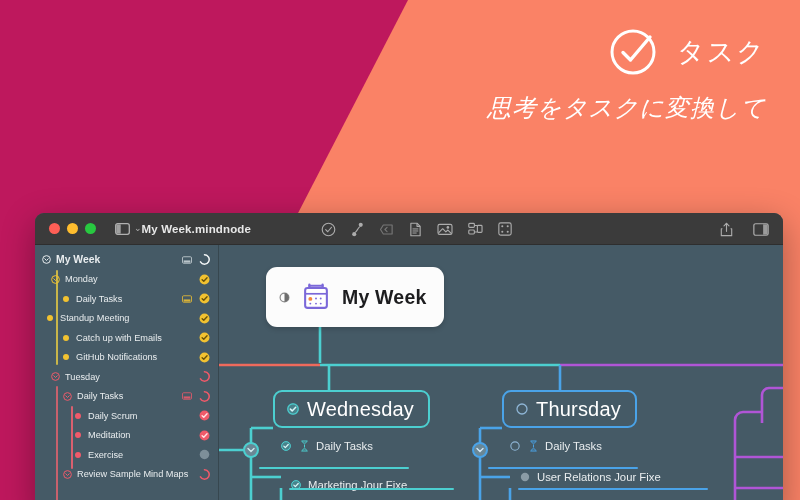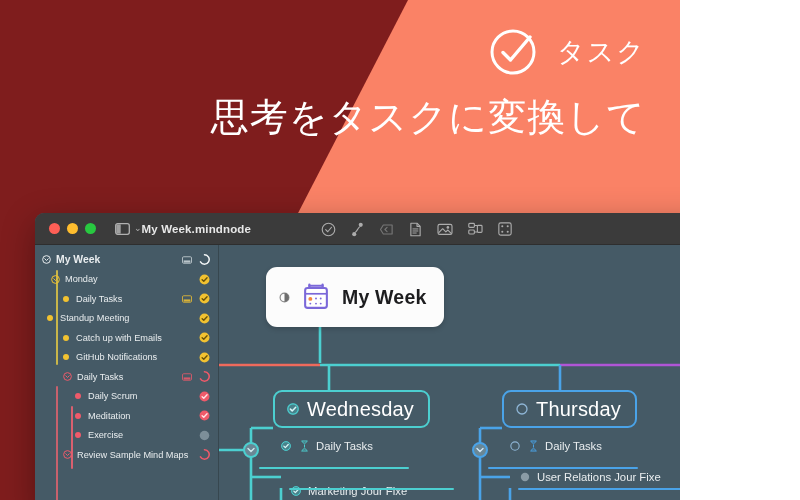--- a/index.html
+++ b/index.html
@@ -3,22 +3,22 @@
 <meta charset="utf-8">
 <style>
   * { box-sizing: border-box; margin: 0; padding: 0; }
   html, body {
     width: 800px; height: 500px;
     overflow: hidden;
     font-family: "Liberation Sans", sans-serif;
   }
   #stage {
     position: relative;
-    width: 680px; height: 500px;
-    background: #7f1d1d;
+    width: 800px; height: 500px;
+    background: #be185d;
     overflow: hidden;
   }
   
   .wedge {
     position: absolute;
     inset: 0;
     background: #fa8266;
     clip-path: polygon(408px 0, 800px 0, 800px 500px, 150px 500px);
   }
 
@@ -34,23 +34,24 @@
     display: flex; align-items: center; justify-content: flex-end;
     gap: 14px;
     margin-bottom: 12px;
   }
   .hero-badge { width: 56px; height: 56px; display:block; }
   .hero-badge-label {
     font-size: 27px; letter-spacing: 2px; font-weight: 400;
     line-height: 1;
   }
   .hero-line {
-    font-size: 38px; font-weight: 400; line-height: 1.34;
+    font-size: 24px; font-weight: 400; line-height: 1.34;
     letter-spacing: 1px;
     white-space: nowrap;
+    font-style: italic;
   }
 
   
   .window {
     position: absolute;
     left: 35px; top: 213px;
     width: 748px; height: 300px;
     background: #455a66;
     border-radius: 9px 9px 0 0;
     overflow: hidden;
@@ -310,20 +311,30 @@
                 <circle cx="6" cy="6" r="5.4" fill="#f2c230"></circle>
                 <path d="M3.4 6.2 L5.2 8 L8.8 4.1" fill="none" stroke="#6a5207" stroke-width="1.5" stroke-linecap="round" stroke-linejoin="round"></path>
               </svg>
             </div>
             <div class="srow" style="padding-left: 28px;">
               <span class="bullet" style="background: rgb(242, 194, 48);"></span>
               <span class="lbl">GitHub Notifications</span>
               <svg viewBox="0 0 12 12" class="status">
                 <circle cx="6" cy="6" r="5.4" fill="#f2c230"></circle>
                 <path d="M3.4 6.2 L5.2 8 L8.8 4.1" fill="none" stroke="#6a5207" stroke-width="1.5" stroke-linecap="round" stroke-linejoin="round"></path>
+              </svg>
+            </div>
+            <div class="srow" style="padding-left: 16px;">
+              <svg viewBox="0 0 10 10" class="discl">
+                <circle cx="5" cy="5" r="4.3" fill="none" stroke="#ef5a6a" stroke-width="1.1"></circle>
+                <path d="M3.1 4.2 L5 6.1 L6.9 4.2" fill="none" stroke="#ef5a6a" stroke-width="1.1" stroke-linecap="round" stroke-linejoin="round"></path>
+              </svg>
+              <span class="lbl">Tuesday</span>
+              <svg viewBox="0 0 12 12" class="status">
+                <path d="M6 0.9 A5.1 5.1 0 1 1 1.6 8.6" fill="none" stroke="#ef5a6a" stroke-width="1.7" stroke-linecap="round"></path>
               </svg>
             </div>
             <div class="srow" style="padding-left: 28px;">
               <svg viewBox="0 0 10 10" class="discl">
                 <circle cx="5" cy="5" r="4.3" fill="none" stroke="#ef5a6a" stroke-width="1.1"></circle>
                 <path d="M3.1 4.2 L5 6.1 L6.9 4.2" fill="none" stroke="#ef5a6a" stroke-width="1.1" stroke-linecap="round" stroke-linejoin="round"></path>
               </svg>
               <span class="lbl">Daily Tasks</span>
               <svg viewBox="0 0 12 9" class="tagico">
                 <rect x="0.6" y="0.6" width="10.8" height="7.8" rx="1.4" fill="none" stroke="#ef5a6a" stroke-width="1.1"></rect>
@@ -447,21 +458,21 @@
           </svg>
           <svg class="hg" viewBox="0 0 10 13">
             <path d="M2 1 H8 M2 12 H8" stroke="#4ccfd0" stroke-width="1.2" stroke-linecap="round"></path>
             <path d="M2.6 1.4 C2.6 4 7.4 4 7.4 1.4 M2.6 11.6 C2.6 9 7.4 9 7.4 11.6" fill="none" stroke="#4ccfd0" stroke-width="1.1"></path>
             <path d="M5 5.2 V7.8" stroke="#4ccfd0" stroke-width="1.1" stroke-linecap="round"></path>
           </svg>
           <span class="twoline">Daily Tasks</span>
         </div>
         <div class="underline" style="left:40px; top:222px; width:150px; background:#4ccfd0;"></div>
 
-        <div class="child" style="left:72px; top:240px;">
+        <div class="child" style="left:72px; top:234px;">
           <svg class="cchk" viewBox="0 0 12 12">
             <circle cx="6" cy="6" r="6" fill="#4ccfd0" opacity=".35"></circle>
             <circle cx="6" cy="6" r="5.2" fill="none" stroke="#4ccfd0" stroke-width="1.2"></circle>
             <path d="M3.4 6.1 L5.2 7.9 L8.7 4.2" fill="none" stroke="#d8f6f8" stroke-width="1.5" stroke-linecap="round" stroke-linejoin="round"></path>
           </svg>
           <span>Marketing Jour Fixe</span>
         </div>
         <div class="underline" style="left:70px; top:243px; width:165px; background:#4ccfd0;"></div>
 
         <div class="child" style="left:102px; top:254px;">

